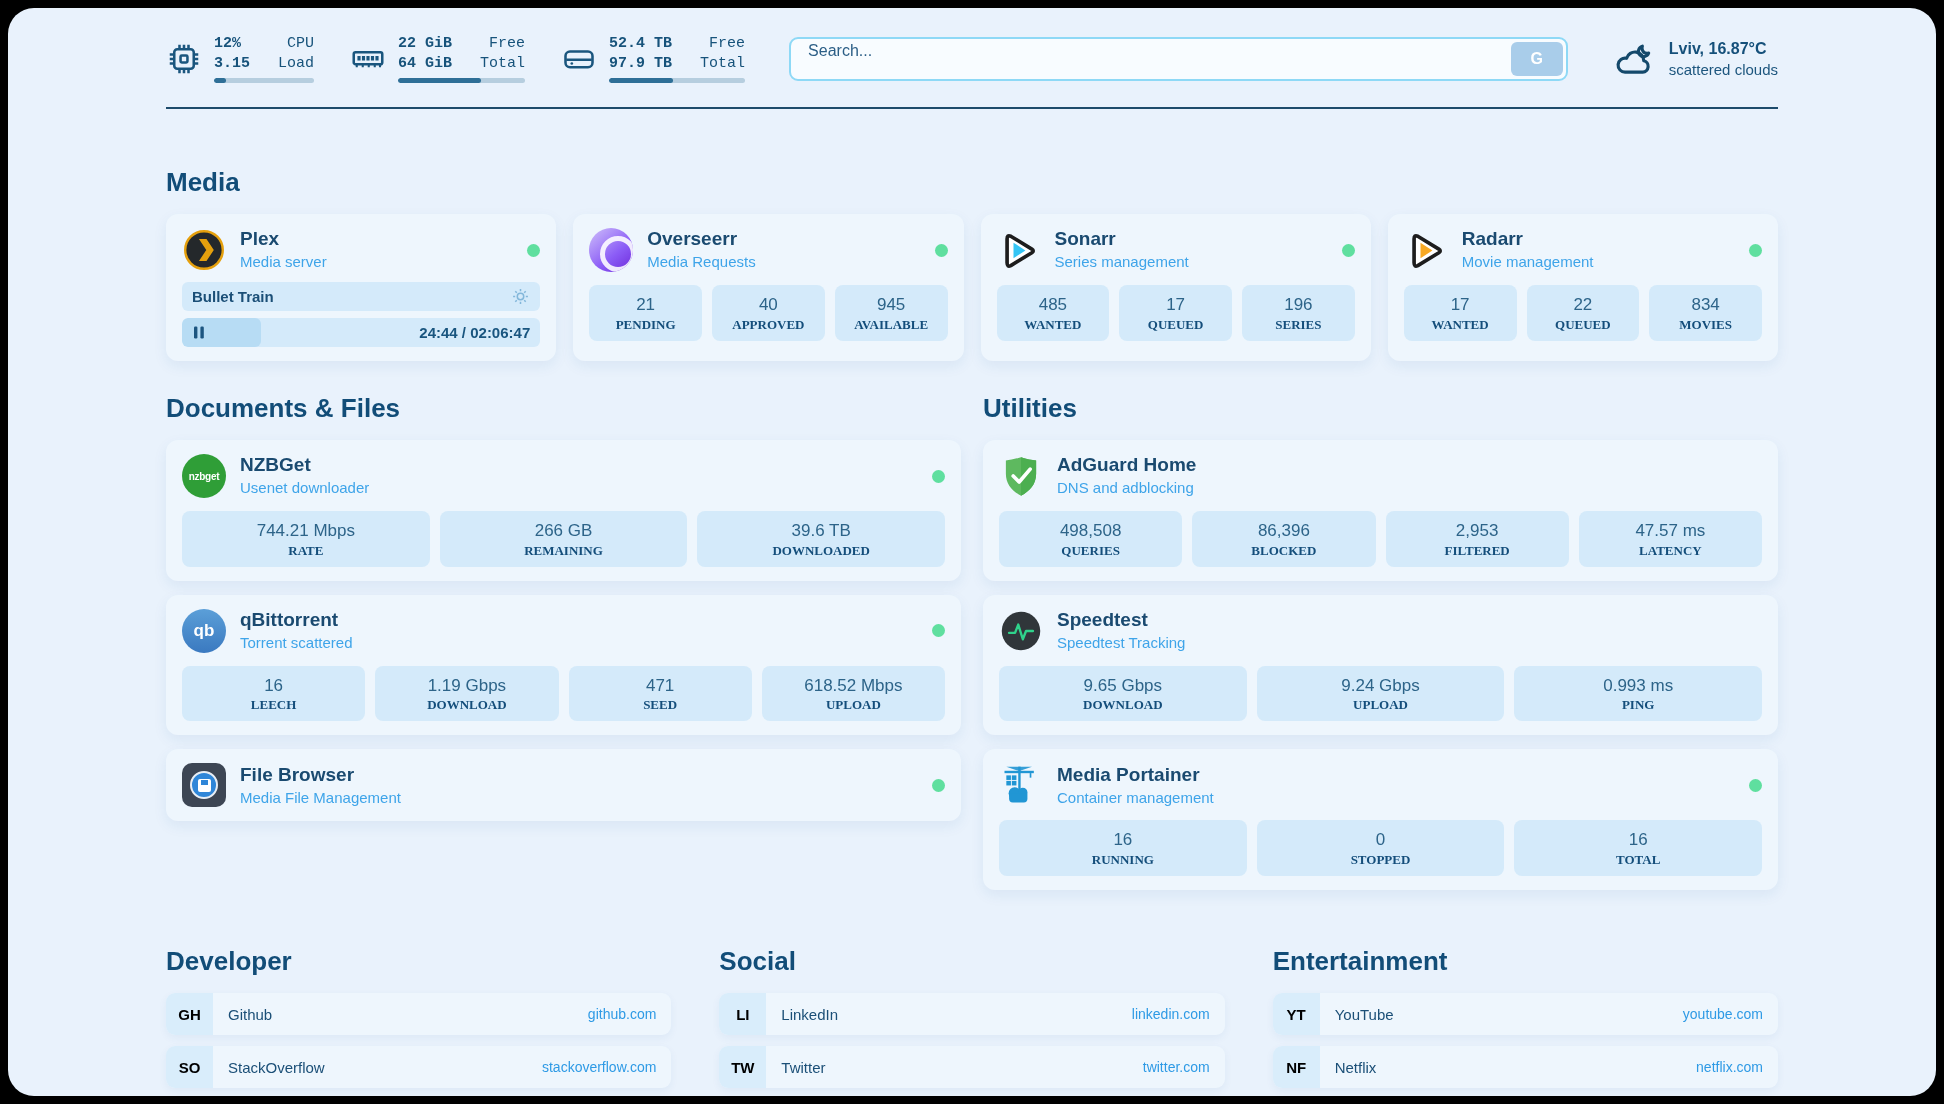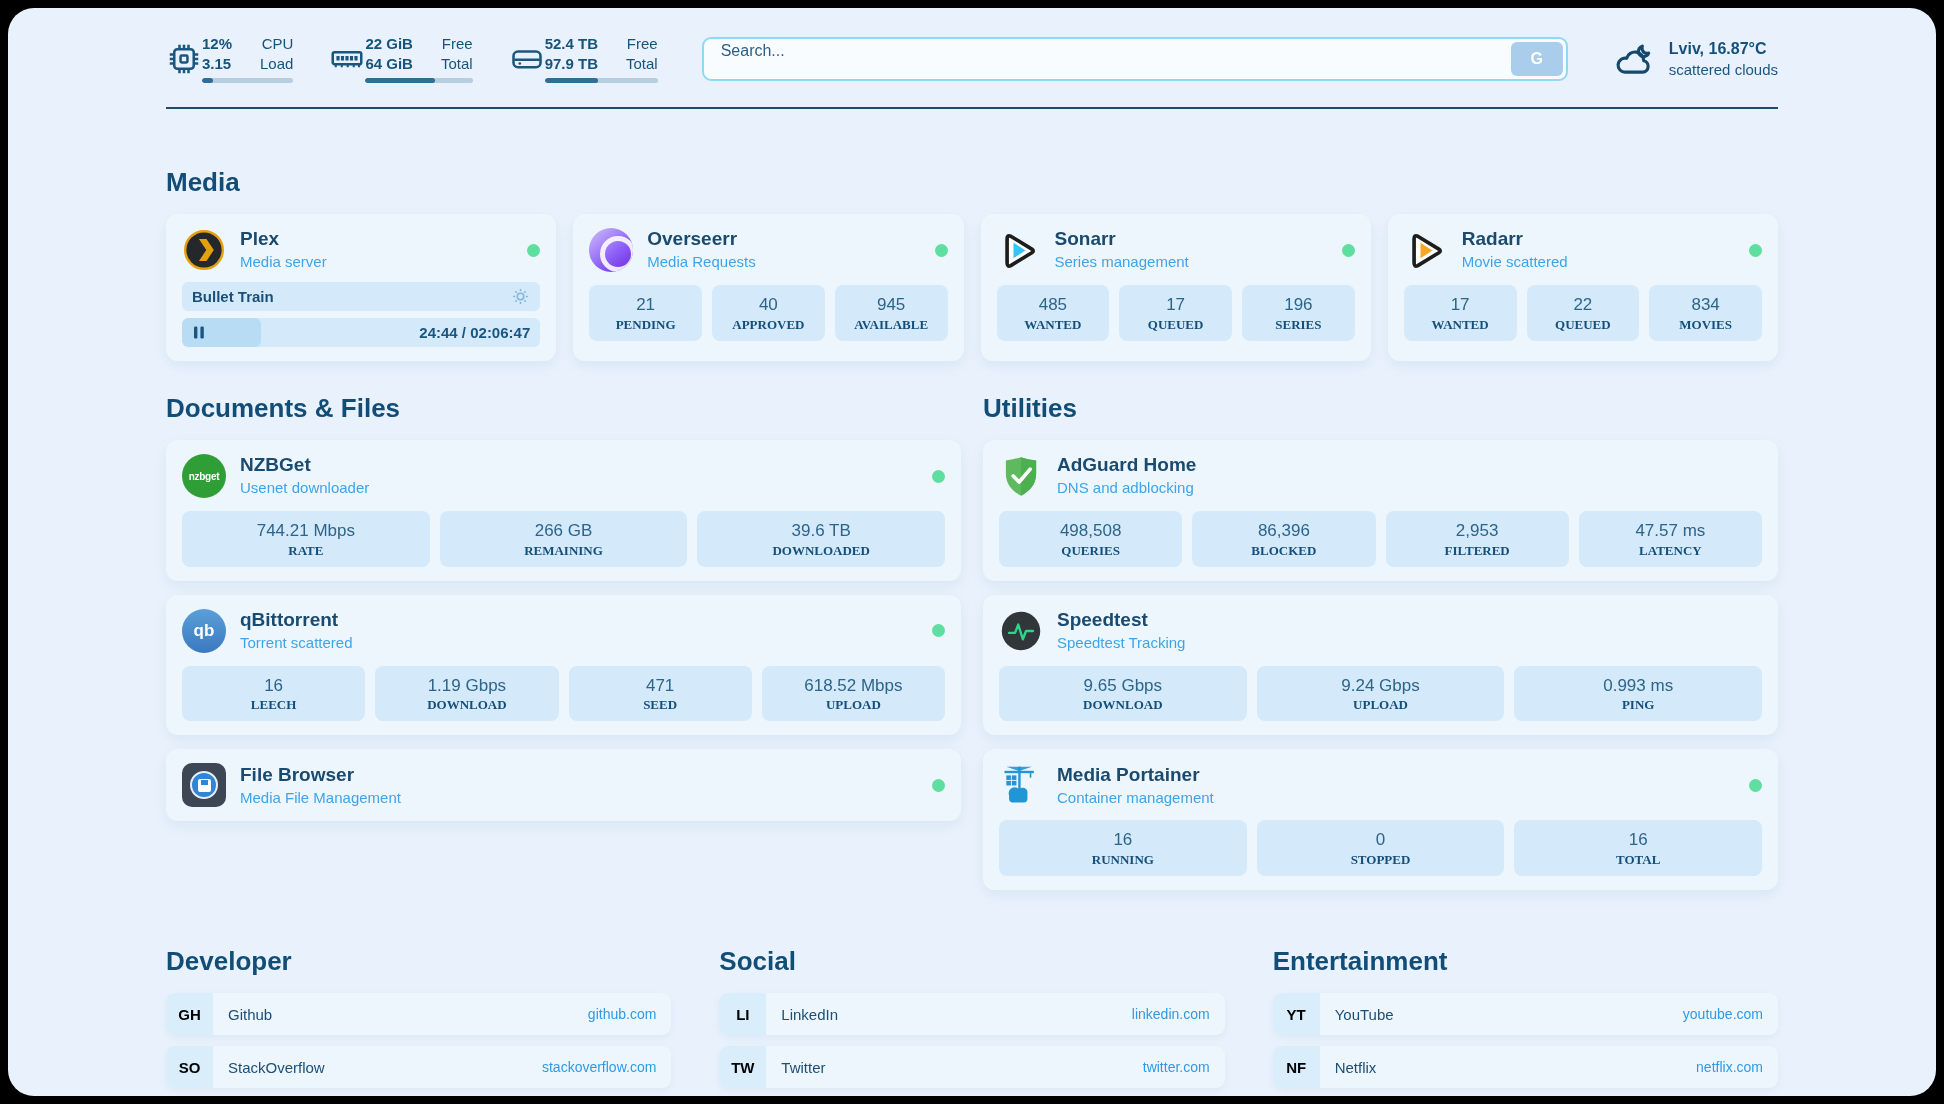--- a/index.html
+++ b/index.html
@@ -11,21 +11,21 @@
   }
   .page {
     position:absolute; top:8px; left:8px; right:8px; bottom:8px;
     background:#e9f2fc; border-radius:26px;
     padding:26px 158px 0; overflow:hidden;
   }
 
   
   .topbar { display:flex; align-items:center; }
   .sys-group { display:flex; gap:36px; align-items:center; }
-  .sys-stat { display:flex; align-items:center; }
+  .sys-stat { display:flex; gap:12px; align-items:center;font-family:Liberation Mono, monospace; }
   .sys-icon { width:36px; height:36px; color:#1a567e; flex:none; }
   .sys-grid { display:grid; grid-template-columns:auto auto; column-gap:28px; font-size:15px; color:#17537b; line-height:1.3; }
   .sys-val { font-weight:600; }
   .sys-lab { font-weight:500; text-align:right; }
   .sys-track { height:5px; border-radius:3px; background:#b6cedf; margin-top:5px; overflow:hidden; }
   .sys-fill { height:100%; background:#2e6f97; border-radius:3px; width:0; }
 
   .search-wrap { flex:1; margin:0 46px 0 44px; height:44px; background:#f8fcff;
     border:2px solid #8ed9f6; border-radius:9px; display:flex; align-items:flex-start; padding:3px; }
   .search-input { flex:1; border:none; outline:none; background:transparent; font-size:16px;
@@ -270,21 +270,21 @@
       </div>
 
       <div class="card">
         <div class="card-head">
           <svg class="icon" viewBox="0 0 48 48">
             <path d="M15 9 L38 23 Q41 25 38 27 L15 41 Q11 43 11 38 L11 12 Q11 7 15 9 Z" fill="#ffffff" stroke="#1d1d1d" stroke-width="4" stroke-linejoin="round"></path>
             <path d="M18 16 L31 24.5 L18 33 Z" fill="#f7a823"></path>
           </svg>
           <div class="head-text">
             <div class="card-title">Radarr</div>
-            <div class="card-sub">Movie scattered</div>
+            <div class="card-sub">Movie management</div>
           </div>
           <span class="status-dot"></span>
         </div>
         <div class="stats-row">
           <div class="stat">
             <div class="stat-value">17</div>
             <div class="stat-label">WANTED</div>
           </div>
           <div class="stat">
             <div class="stat-value">22</div>

